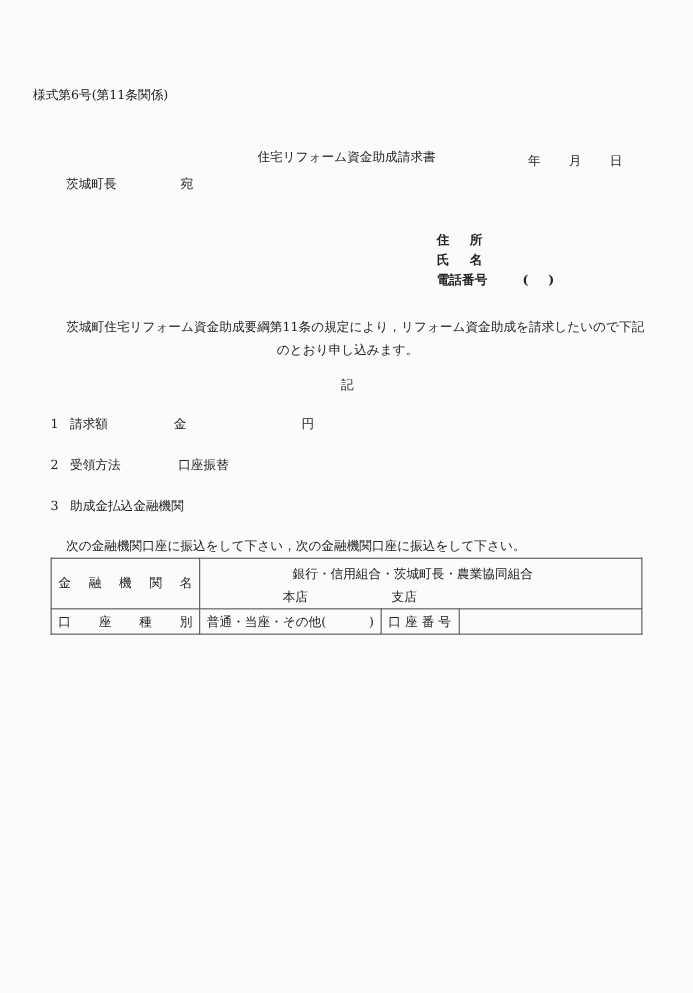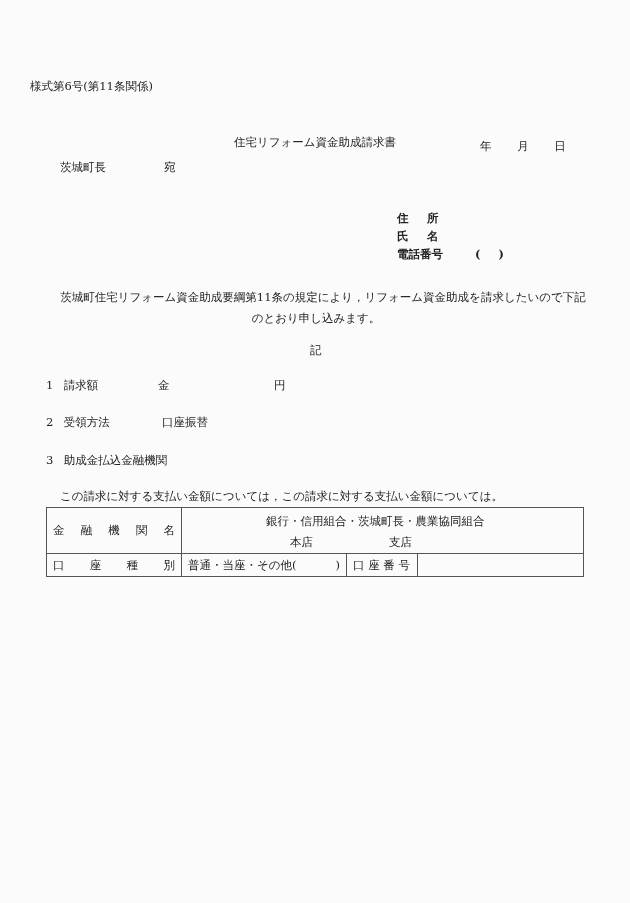--- a/index.html
+++ b/index.html
@@ -60,21 +60,21 @@
       vertical-align: middle;
     }
     #bank-table .c1 { width: 122px; }
     #bank-table .c2 { width: 152px; }
     #bank-table .c3 { width: 58px; }
     #bank-table tr.r1 td { height: 45px; }
     #bank-table tr.r2 td, #bank-table tr.r3 td { height: 22px; }
     .spread { display: flex; justify-content: space-between; }
     .bank-types { padding-left: 78px; line-height: 22px; }
     .bank-branch { line-height: 20px; }
-    .bank-branch .honten { display: inline-block; margin-left: 102px; }
+    .bank-branch .honten { display: inline-block; margin-left: 69px; }
     .bank-branch .shiten { display: inline-block; margin-left: 76px; }
     .acct-type-val { display: flex; justify-content: space-between; text-align: right; }
   </style>
 </head>
 <body>
 
 <div class="abs" id="form-number">様式第6号(第11条関係)</div>
 
 <div class="abs" id="date-line">
   <span style="margin-right:22px">年</span>
@@ -115,21 +115,21 @@
   <span class="num">2</span>
   <span>受領方法</span>
   <span class="val">口座振替</span>
 </div>
 
 <div class="abs item" id="item-3">
   <span class="num">3</span>
   <span>助成金払込金融機関</span>
 </div>
 
-<div class="abs" id="bank-note">この請求に対する支払い金額については，この請求に対する支払い金額については。</div>
+<div class="abs" id="bank-note">次の金融機関口座に振込をして下さい，次の金融機関口座に振込をして下さい。</div>
 
 <table id="bank-table">
   <tbody>
       <tr class="r1">
     <td class="c1">
       <div class="spread">
         <span>金</span>
         <span>融</span>
         <span>機</span>
         <span>関</span>

